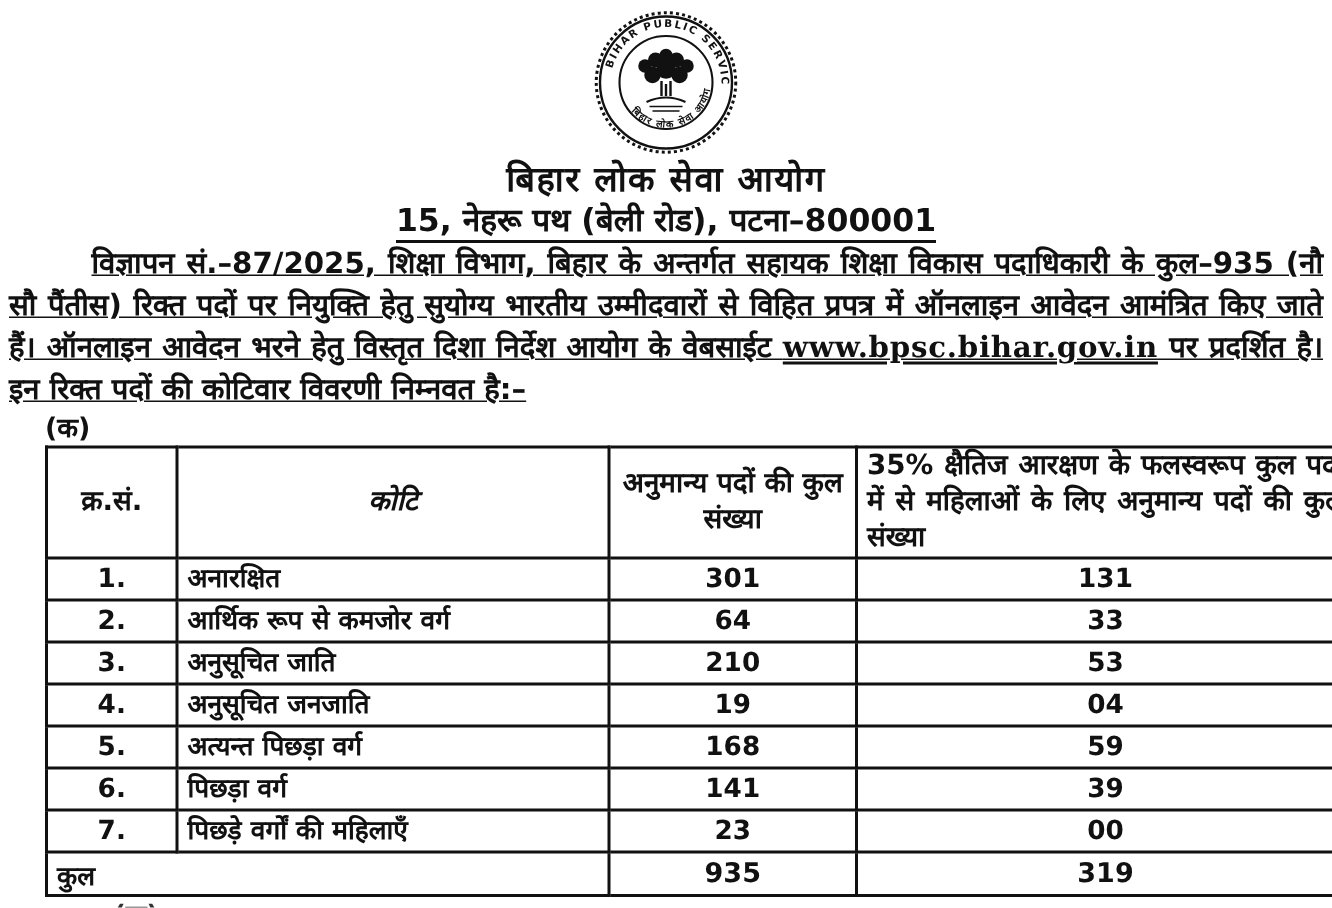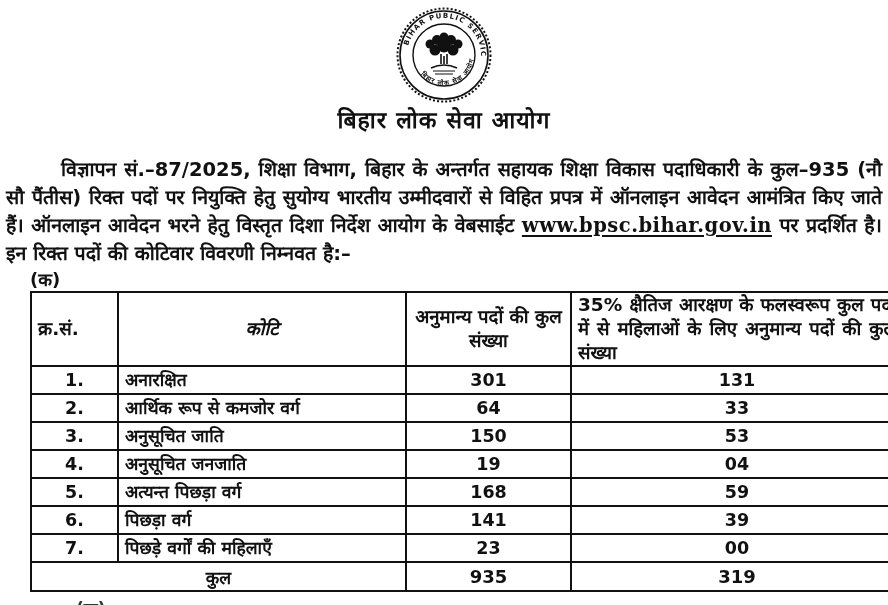--- a/index.html
+++ b/index.html
@@ -40,26 +40,27 @@
     font-size: 21px;
     font-weight: bold;
     line-height: 25px;
     margin-top: 1px;
   }
   .org-address .addr-inner {
     border-bottom: 2px solid #111;
     padding-bottom: 1px;
   }
   .intro {
-    margin: 22px 6px 0 6px;
+    margin: 2px 6px 0 6px;
     font-size: 19.5px;
     line-height: 28px;
     font-weight: 600;
     text-align: justify;
     text-indent: 55px;
+    text-decoration: underline;
   }
   .intro .url {
     font-weight: bold;
     text-decoration: underline;
     text-underline-offset: 3px;
     text-decoration-thickness: 2px;
     font-family: "DejaVu Serif", serif;
     letter-spacing: 0.5px;
   }
   .section-label {
@@ -80,38 +81,38 @@
     font-weight: 600;
     overflow: hidden;
   }
   table.quota thead th {
     font-size: 18.5px;
     line-height: 24px;
     font-weight: bold;
     height: 72px;
     vertical-align: middle;
   }
-  th.h-sn    { width: 73px;  text-align: left; }
+  th.h-sn    { width: 73px;  text-align: center; }
   th.h-cat   { width: 274px; text-align: center; font-style: italic; }
   th.h-total { width: 151px; text-align: center; }
   th.h-women { width: 318px; text-align: justify; padding: 2px 8px; }
   table.quota tbody td {
     height: 26px;
     font-size: 17.5px;
     line-height: 22px;
   }
   td.c-sn   { text-align: center; font-weight: bold; font-size: 16.5px; }
   td.c-cat  { text-align: left; padding-left: 9px; margin-top: 24px; }
   td.c-num  { text-align: center; font-size: 16.5px; }
   tr.total-row td {
     font-weight: bold;
     height: 27px;
     font-size: 17.5px;
   }
-  tr.total-row td.t-label { text-align: center; }
+  tr.total-row td.t-label { }
   tr.total-row td.c-num   { font-size: 18px; }
   .next-section {
     position: absolute;
     left: 76px;
     top: 597px;
     font-size: 17px;
     font-weight: bold;
     color: #333;
   }
 </style>
@@ -148,20 +149,23 @@
         <circle cx="56" cy="34" r="5" fill="#111" stroke="none"></circle>
         <circle cx="49" cy="31" r="4.5" fill="#111" stroke="none"></circle>
         <path d="M46,48 L46,58 M52,48 L52,58 M49,50 L49,58" stroke-width="1.6"></path>
         <path d="M36,62 q13,-6 26,0" stroke-width="1.4"></path>
         <path d="M38,65 h22 M40,68 h18" stroke-width="1"></path>
       </g>
     </svg>
   </div>
 
   <div class="org-name">बिहार लोक सेवा आयोग</div>
+  <div class="org-address">
+    <span class="addr-inner">15, नेहरू पथ (बेली रोड), पटना–800001</span>
+  </div>
 
   <div class="intro">
     <span>विज्ञापन सं.–87/2025, शिक्षा विभाग, बिहार के अन्तर्गत सहायक शिक्षा विकास पदाधिकारी के कुल–935 (नौ सौ पैंतीस) रिक्त पदों पर नियुक्ति हेतु सुयोग्य भारतीय उम्मीदवारों से विहित प्रपत्र में ऑनलाइन आवेदन आमंत्रित किए जाते हैं। ऑनलाइन आवेदन भरने हेतु विस्तृत दिशा निर्देश आयोग के वेबसाईट </span><span class="url">www.bpsc.bihar.gov.in</span><span> पर प्रदर्शित है। इन रिक्त पदों की कोटिवार विवरणी निम्नवत है:–</span>
   </div>
 
   <div class="section-label">(क)</div>
 
   <table class="quota">
     <thead>
       <tr>
@@ -181,21 +185,21 @@
   </tr>
         <tr>
     <td class="c-sn">2.</td>
     <td class="c-cat">आर्थिक रूप से कमजोर वर्ग</td>
     <td class="c-num">64</td>
     <td class="c-num">33</td>
   </tr>
         <tr>
     <td class="c-sn">3.</td>
     <td class="c-cat">अनुसूचित जाति</td>
-    <td class="c-num">150</td>
+    <td class="c-num">210</td>
     <td class="c-num">53</td>
   </tr>
         <tr>
     <td class="c-sn">4.</td>
     <td class="c-cat">अनुसूचित जनजाति</td>
     <td class="c-num">19</td>
     <td class="c-num">04</td>
   </tr>
         <tr>
     <td class="c-sn">5.</td>

